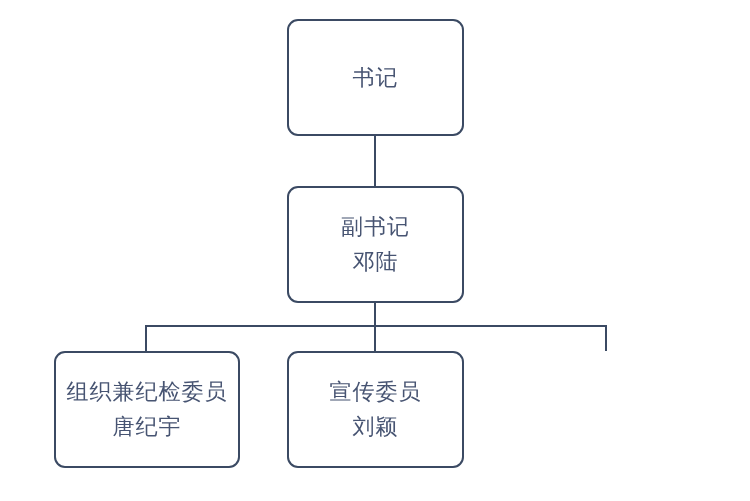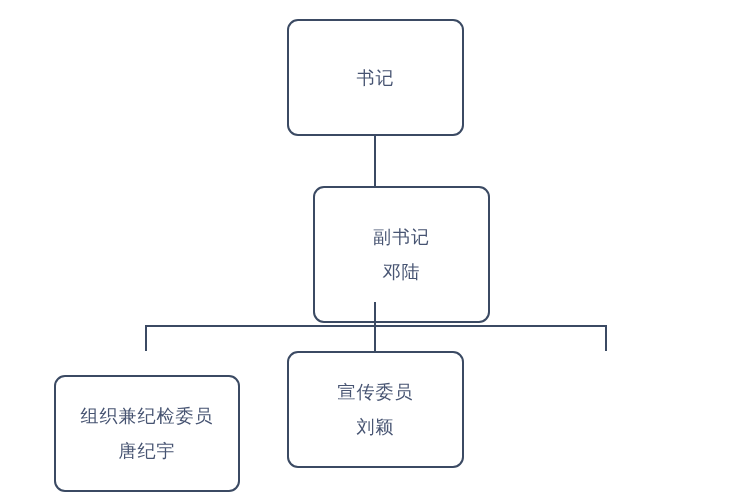--- a/index.html
+++ b/index.html
@@ -25,37 +25,37 @@
     box-sizing: border-box;
     border: 2px solid var(--line);
     border-radius: 11px;
     background: var(--background);
     display: flex;
     flex-direction: column;
     align-items: center;
     justify-content: center;
     gap: 13px;
     color: var(--text);
-    font-size: 18px;
+    font-size: 22px;
     letter-spacing: 1px;
     line-height: 22px;
     text-align: center;
   }
   .node-line {
     display: block;
     white-space: nowrap;
   }
   .connector {
     position: absolute;
     background: var(--line);
   }
   
   .node-secretary       { left: 287px; top: 19px;  width: 177px; height: 117px; }
-  .node-deputy          { left: 287px; top: 186px; width: 177px; height: 137px; margin-left: 26px; }
-  .node-org-discipline  { left: 54px;  top: 351px; width: 186px; height: 117px; margin-top: 24px; }
+  .node-deputy          { left: 287px; top: 186px; width: 177px; height: 117px; }
+  .node-org-discipline  { left: 54px;  top: 351px; width: 186px; height: 117px; }
   .node-publicity       { left: 287px; top: 351px; width: 177px; height: 117px; }
   .node-united-front    { left: 517px; top: 351px; width: 178px; height: 117px; }
   
   .conn-sec-deputy      { left: 374px; top: 136px; width: 2px;   height: 50px; }
   .conn-deputy-stem     { left: 374px; top: 302px; width: 2px;   height: 49px; }
   .conn-branch-h        { left: 145px; top: 325px; width: 462px; height: 2px; }
   .conn-drop-left       { left: 145px; top: 325px; width: 2px;   height: 26px; }
   .conn-drop-right      { left: 605px; top: 325px; width: 2px;   height: 26px; }
 </style>
 </head>

